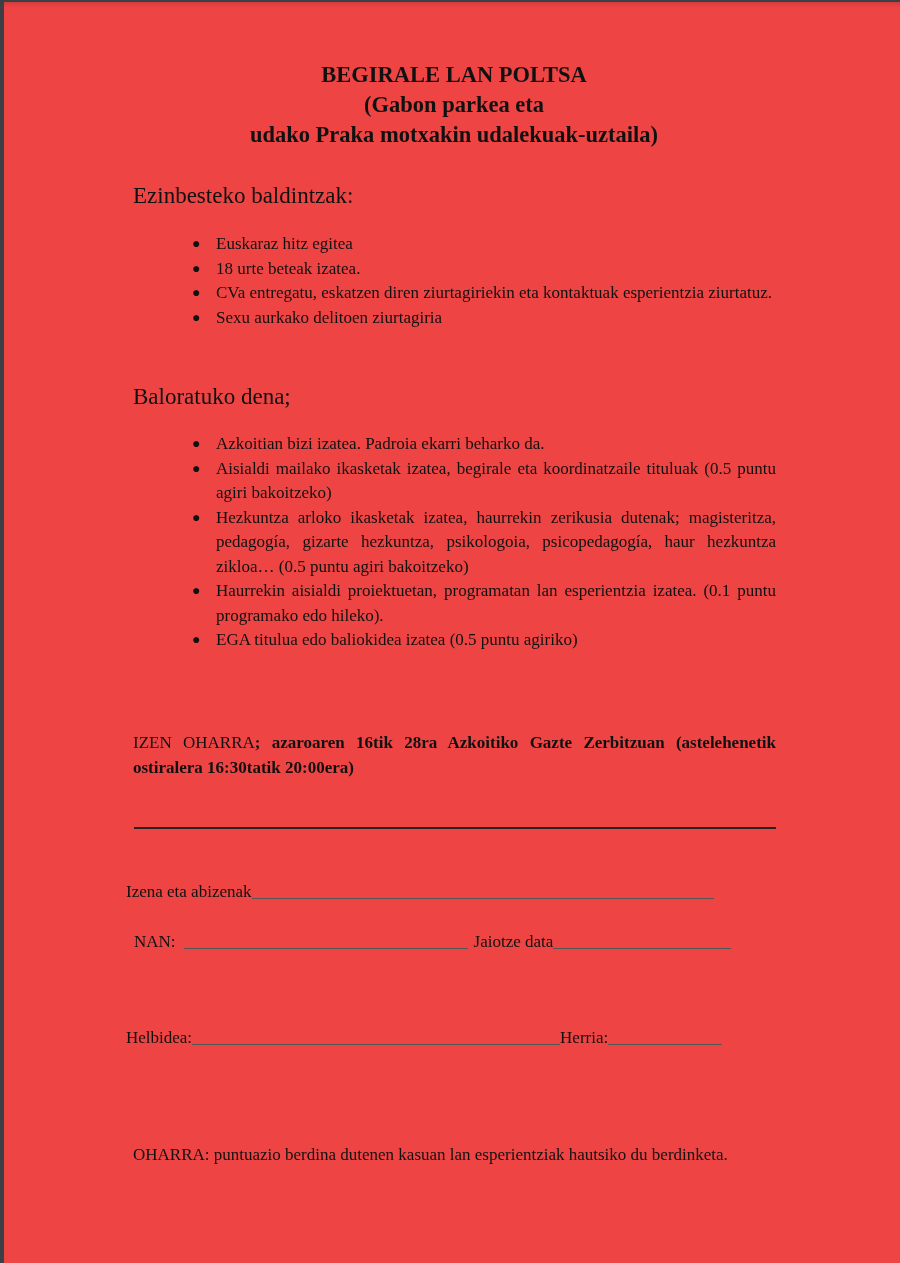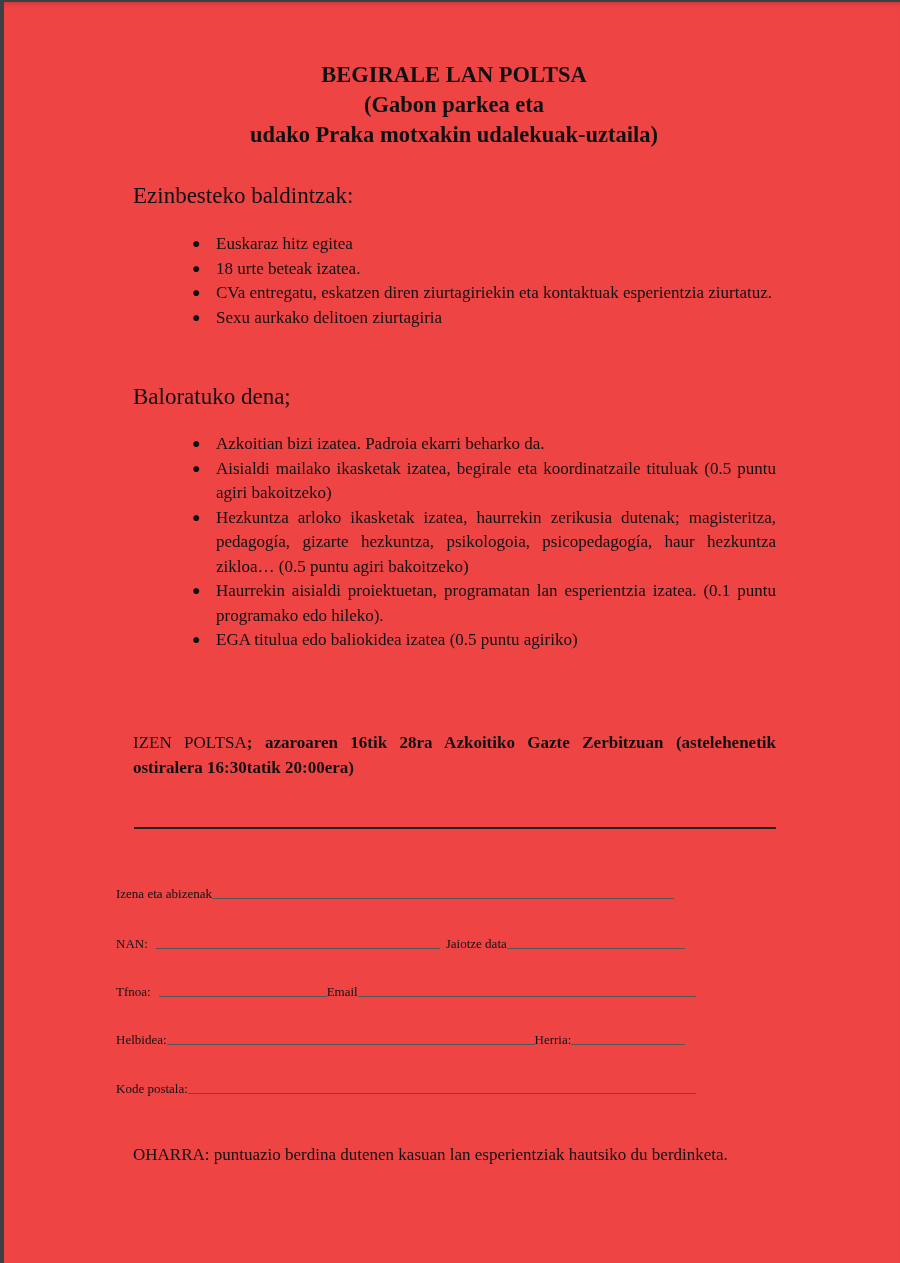--- a/index.html
+++ b/index.html
@@ -30,21 +30,21 @@
   }
   .izen {
     position:absolute; left:129px; top:729px; width:643px;
     font-size:17px; line-height:24.5px; text-align:justify;
   }
   .izen .bold { font-weight:bold; }
   .rule {
     position:absolute; left:130px; top:825px; width:642px; height:2px; background:#222;
   }
   .field-row {
-    position:absolute; left:112px; font-size:13px; white-space:nowrap; height:22px;
+    position:absolute; left:122px; font-size:17px; white-space:nowrap; height:22px;
   }
   .field-row span { display:inline-block; vertical-align:bottom; }
   .blank {
     display:inline-block; border-bottom:1.3px solid #555; height:18px; vertical-align:bottom;
     margin-bottom:3px;
   }
   .note {
     position:absolute; left:129px; top:1143px; font-size:17px; white-space:nowrap;
   }
 </style>
@@ -71,39 +71,33 @@
   <div class="sec-label" style="top:382px;">Baloratuko dena;</div>
 
   <ul class="blist" style="top:430px;">
     <li><span class="bullet">●</span><span>Azkoitian bizi izatea. Padroia ekarri beharko da.</span></li>
     <li><span class="bullet">●</span><span>Aisialdi mailako ikasketak izatea, begirale eta koordinatzaile tituluak (0.5 puntu agiri bakoitzeko)</span></li>
     <li><span class="bullet">●</span><span>Hezkuntza arloko ikasketak izatea, haurrekin zerikusia dutenak; magisteritza, pedagogía, gizarte hezkuntza, psikologoia, psicopedagogía, haur hezkuntza zikloa… (0.5 puntu agiri bakoitzeko)</span></li>
     <li><span class="bullet">●</span><span>Haurrekin aisialdi proiektuetan, programatan lan esperientzia izatea. (0.1 puntu programako edo hileko).</span></li>
     <li><span class="bullet">●</span><span>EGA titulua edo baliokidea izatea (0.5 puntu agiriko)</span></li>
   </ul>
 
-  <div class="izen"><span>IZEN POLTSA</span><span class="bold">; azaroaren 16tik 28ra Azkoitiko Gazte Zerbitzuan (astelehenetik ostiralera 16:30tatik 20:00era)</span></div>
+  <div class="izen"><span>IZEN OHARRA</span><span class="bold">; azaroaren 16tik 28ra Azkoitiko Gazte Zerbitzuan (astelehenetik ostiralera 16:30tatik 20:00era)</span></div>
 
   <div class="rule"></div>
 
   <div class="field-row" style="top:878px;">
     <span>Izena eta abizenak</span><span class="blank" style="width:462px;"></span>
   </div>
 
-  <div class="field-row" style="top:928px;">
+  <div class="field-row" style="top:928px;margin-left:8px;">
     <span>NAN:</span><span class="blank" style="width:284px; margin-left:8px; margin-right:6px;"></span><span>Jaiotze data</span><span class="blank" style="width:178px;"></span>
   </div>
 
-  <div class="field-row" style="top:976px;">
-    <span>Tfnoa:</span><span class="blank" style="width:168px; margin-left:8px;"></span><span>Email</span><span class="blank" style="width:338px;"></span>
-  </div>
 
   <div class="field-row" style="top:1024px;">
     <span>Helbidea:</span><span class="blank" style="width:368px;"></span><span>Herria:</span><span class="blank" style="width:114px;"></span>
   </div>
 
-  <div class="field-row" style="top:1073px;">
-    <span>Kode postala:</span><span class="blank" style="width:508px;"></span>
-  </div>
 
   <div class="note">OHARRA: puntuazio berdina dutenen kasuan lan esperientziak hautsiko du berdinketa.</div>
 
 </div>
 
 </body></html>

